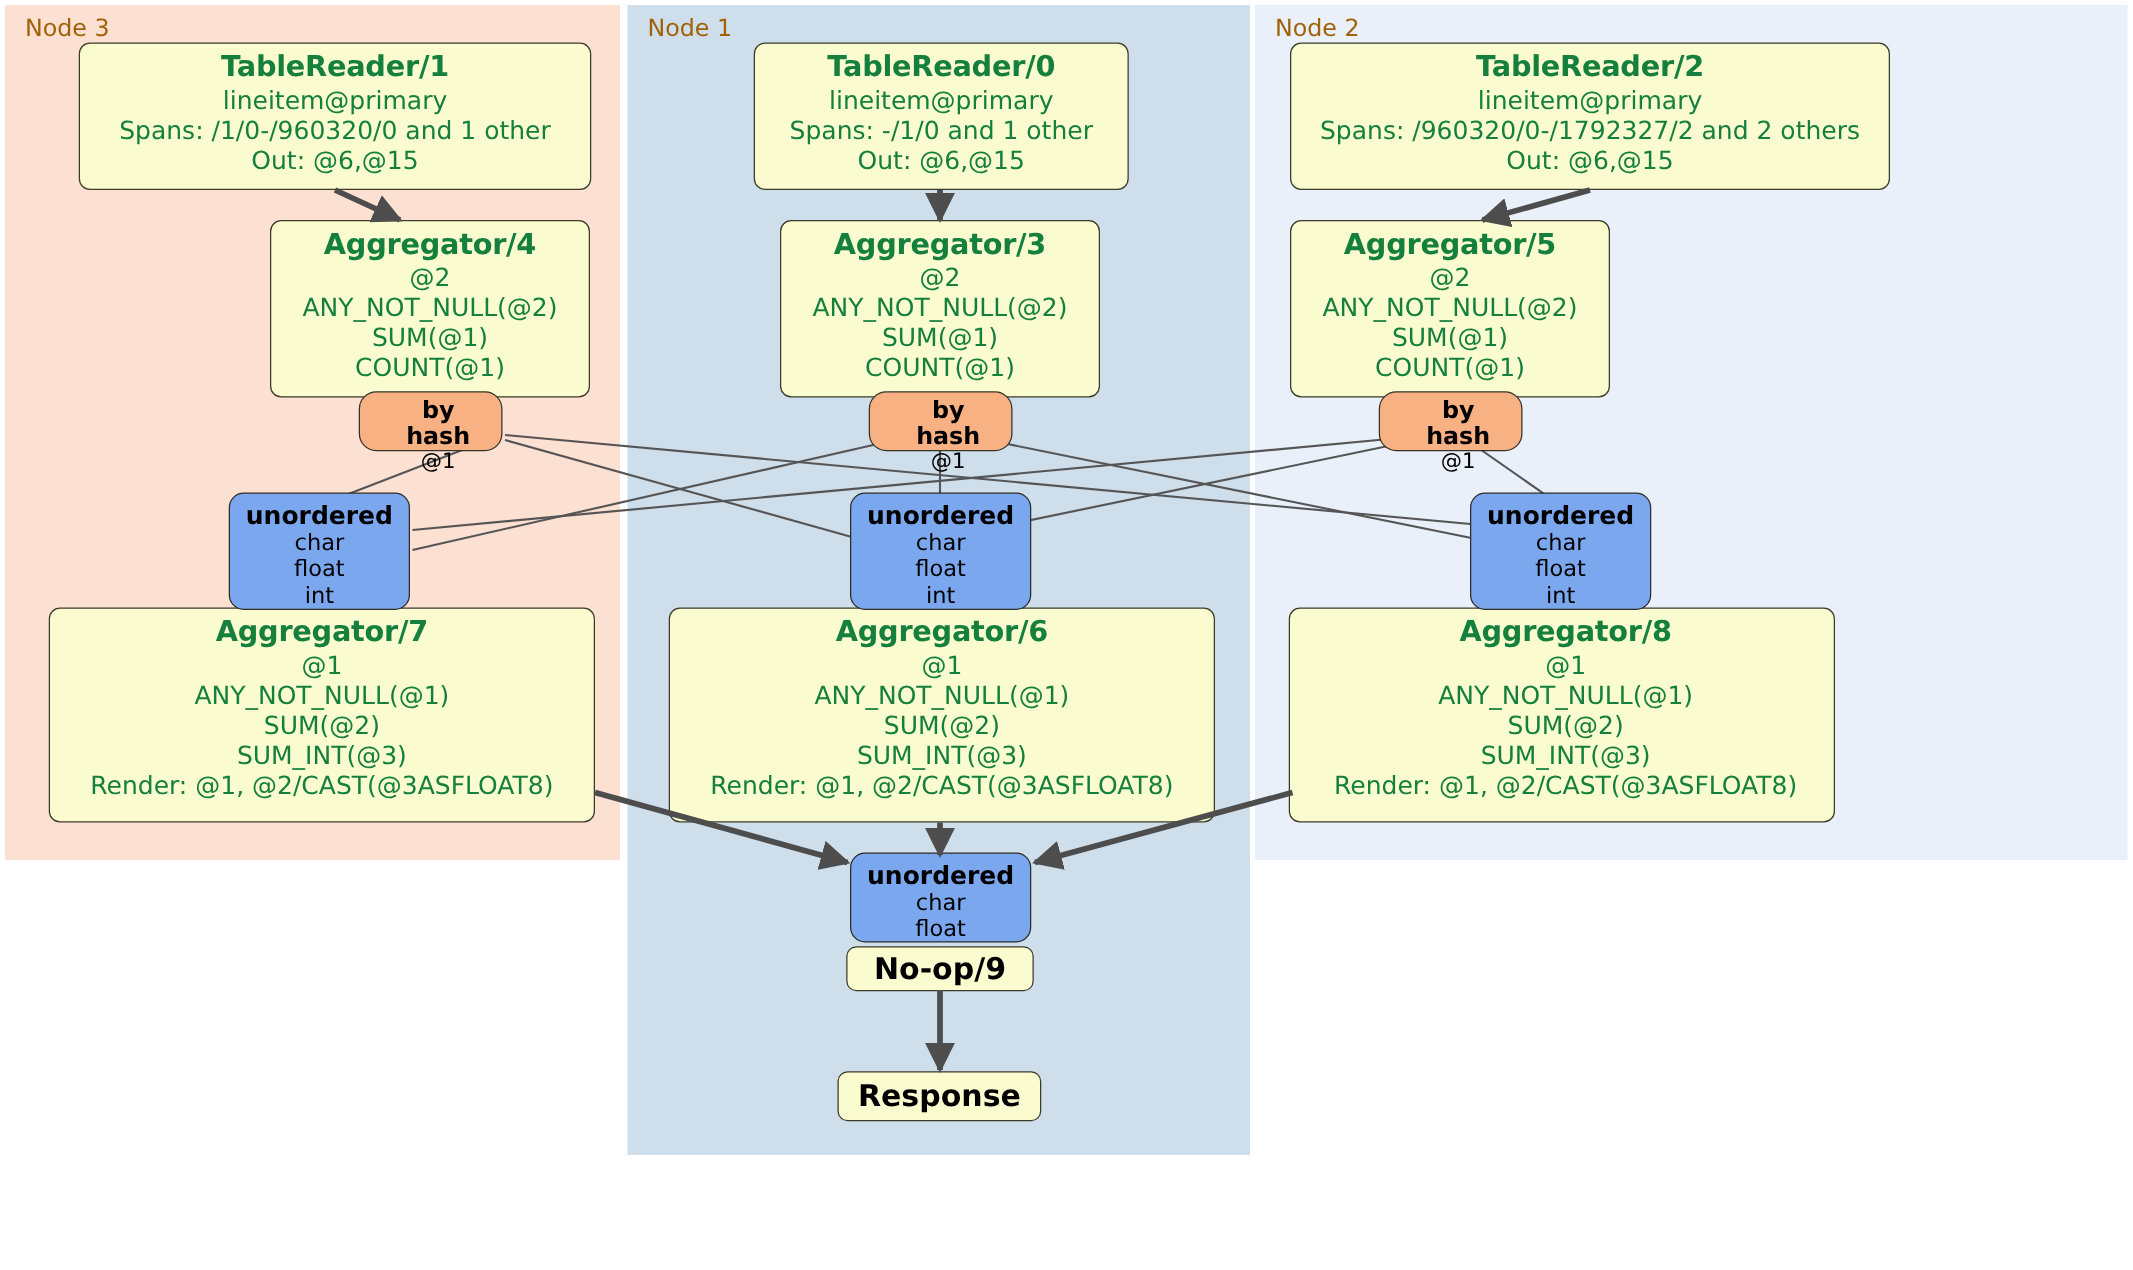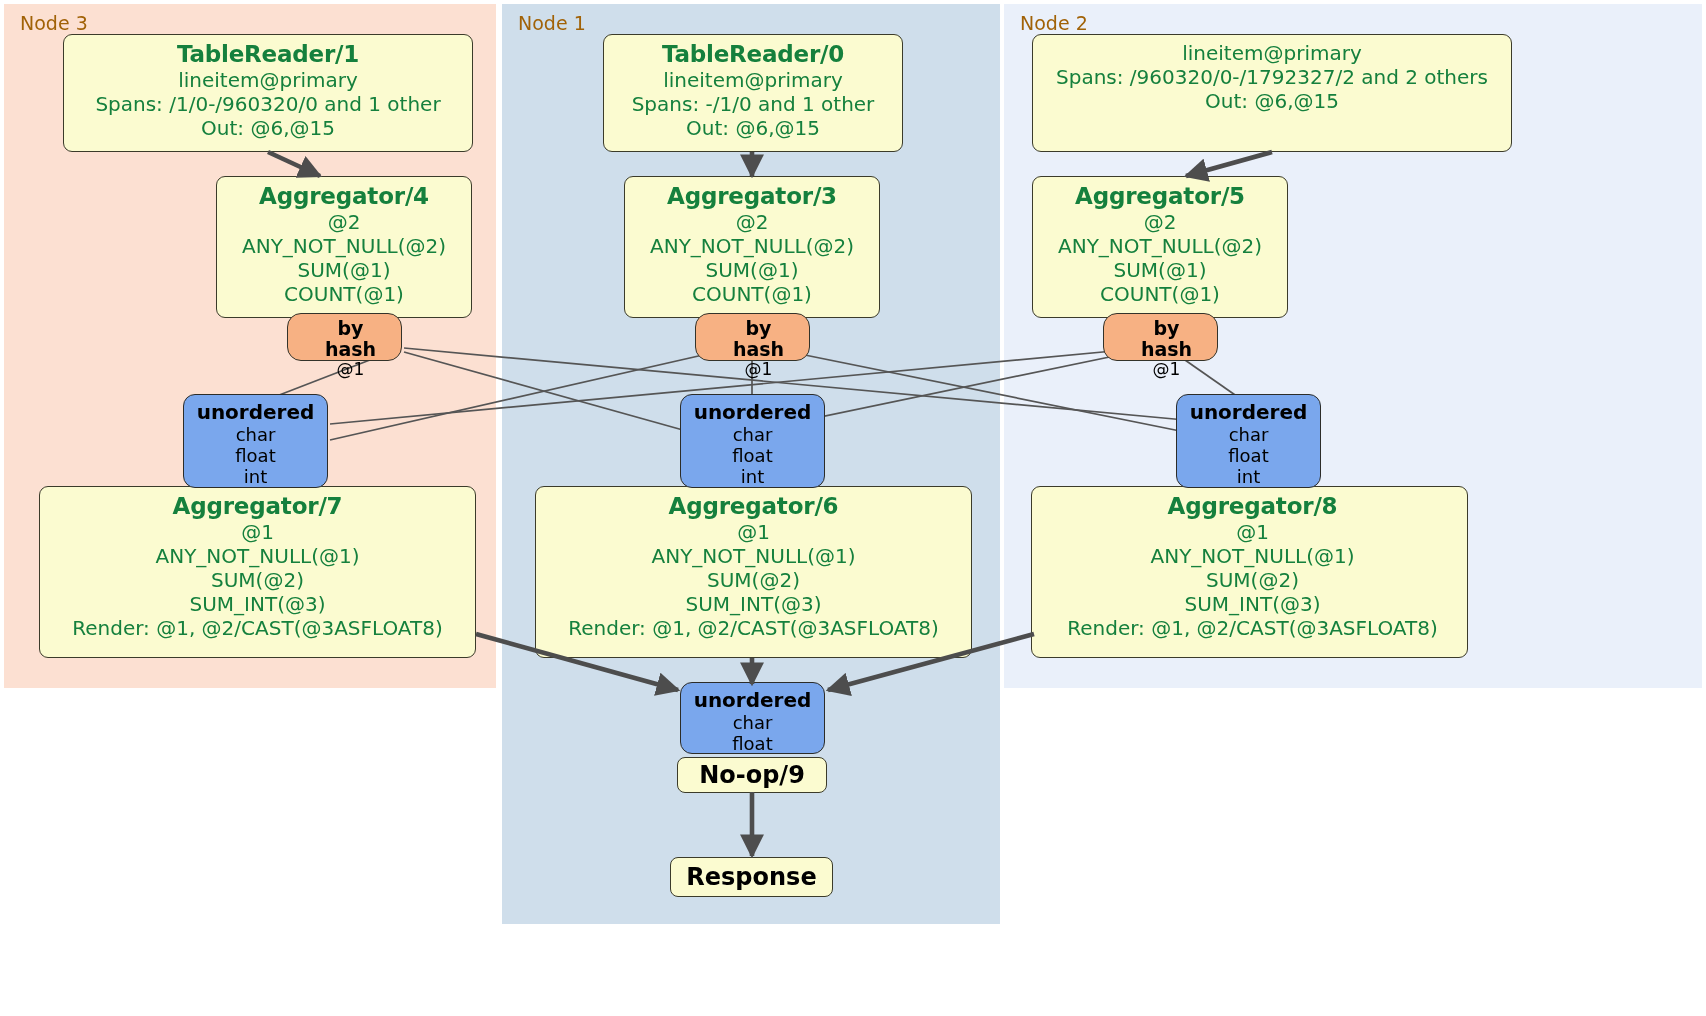--- a/index.html
+++ b/index.html
@@ -190,20 +190,21 @@
   </div>
 
   <div class="proc-box" style="left:603px; top:34px; width:300px; height:118px;">
     <div class="title">TableReader/0</div>
     <div class="detail">lineitem@primary</div>
     <div class="detail">Spans: -/1/0 and 1 other</div>
     <div class="detail">Out: @6,@15</div>
   </div>
 
   <div class="proc-box" style="left:1032px; top:34px; width:480px; height:118px;">
+    <div class="title">TableReader/2</div>
     <div class="detail">lineitem@primary</div>
     <div class="detail">Spans: /960320/0-/1792327/2 and 2 others</div>
     <div class="detail">Out: @6,@15</div>
   </div>
 
   <div class="proc-box" style="left:216px; top:176px; width:256px; height:142px;">
     <div class="title">Aggregator/4</div>
     <div class="detail">@2</div>
     <div class="detail">ANY_NOT_NULL(@2)</div>
     <div class="detail">SUM(@1)</div>

